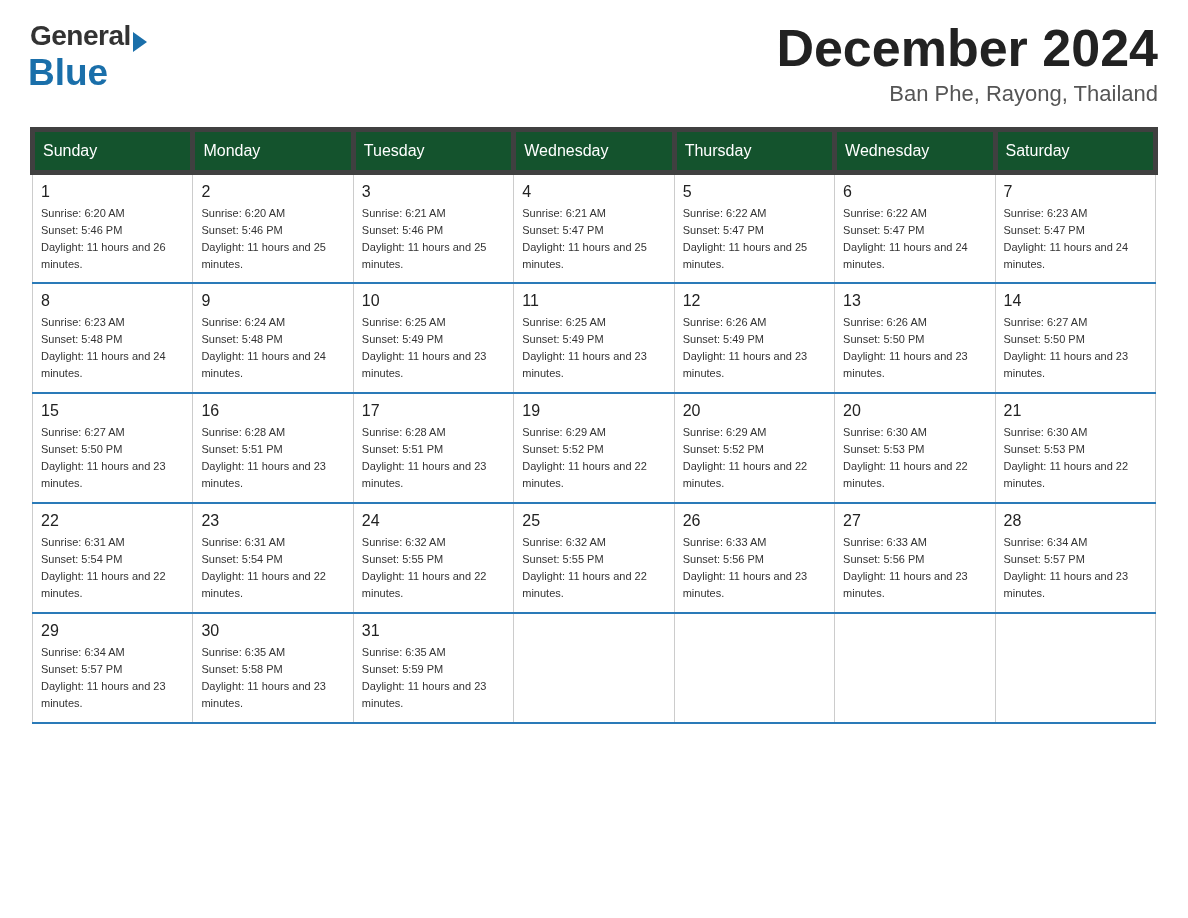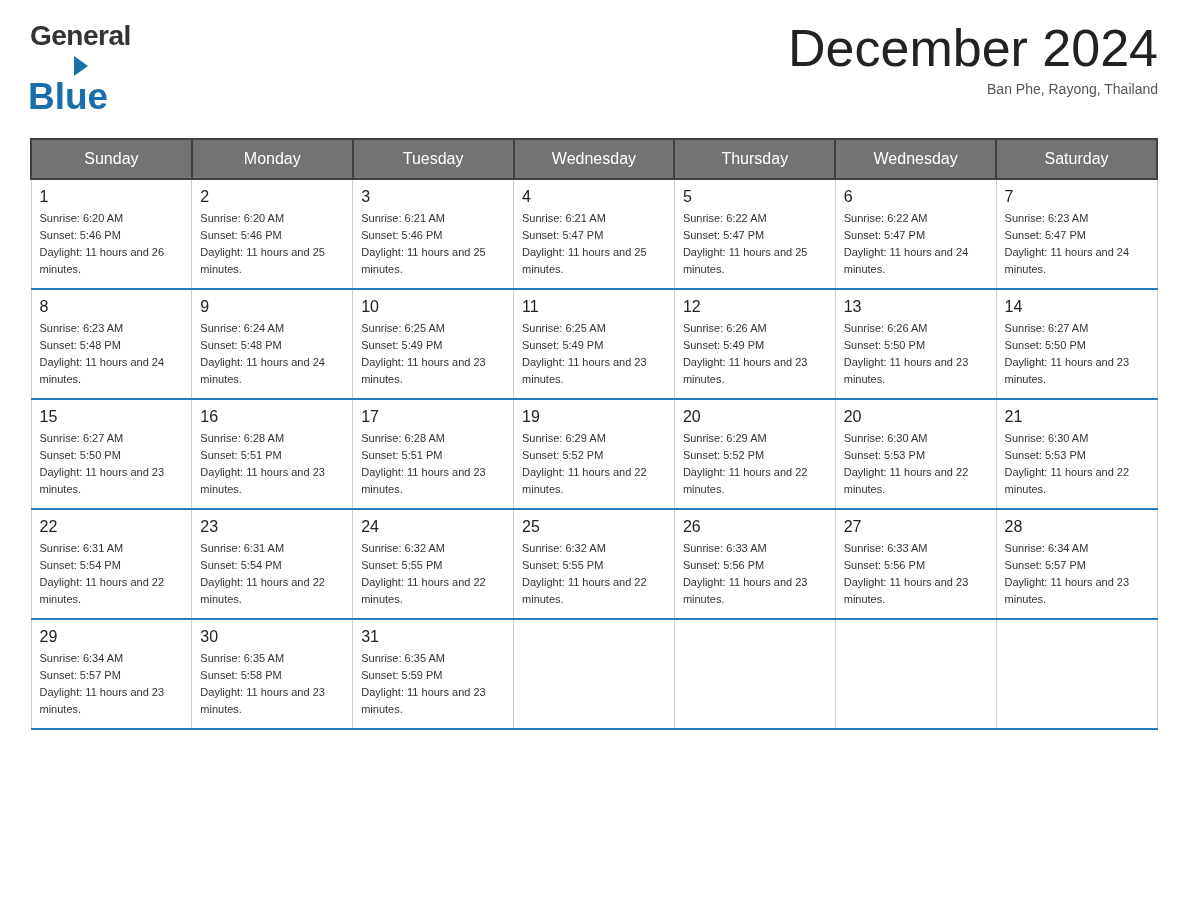--- a/index.html
+++ b/index.html
@@ -16,22 +16,21 @@
       align-items: flex-start;
       margin-bottom: 20px;
     }
     .logo {
       display: flex;
       flex-direction: column;
       align-items: flex-start;
     }
     .logo-top {
       display: flex;
-      align-items: center;
-      flex-direction: column;
+      align-items: flex-end;
     }
     .logo-general {
       font-size: 28px;
       font-weight: bold;
       color: #333;
       letter-spacing: -0.5px;
     }
     .logo-arrow {
       width: 0;
       height: 0;
@@ -45,42 +44,42 @@
       font-size: 37px;
       font-weight: bold;
       color: #1a6faa;
       margin-left: -2px;
     }
     .title-section {
       text-align: right;
     }
     .month-title {
       font-size: 52px;
-      font-weight: normal;
+      font-weight: bold;
       color: #222;
       line-height: 1.1;
     }
     .location {
-      font-size: 14px;
+      font-size: 22px;
       color: #555;
       margin-top: 4px;
     }
     table {
       width: 100%;
       border-collapse: collapse;
       table-layout: fixed;
     }
     thead tr th {
-      background-color: #737373;
+      background-color: #14532d;
       color: white;
       padding: 10px 8px;
-      text-align: center;
+      text-align: left;
       font-size: 16px;
       font-weight: normal;
-      border: 2px solid #404040;
+      border: 5px solid #404040;
     }
     tbody tr td {
       vertical-align: top;
       padding: 8px;
       border-left: 1px solid #ccc;
       border-right: 1px solid #ccc;
       border-bottom: 1px solid #ccc;
       font-size: 13px;
       color: #333;
       min-height: 90px;

